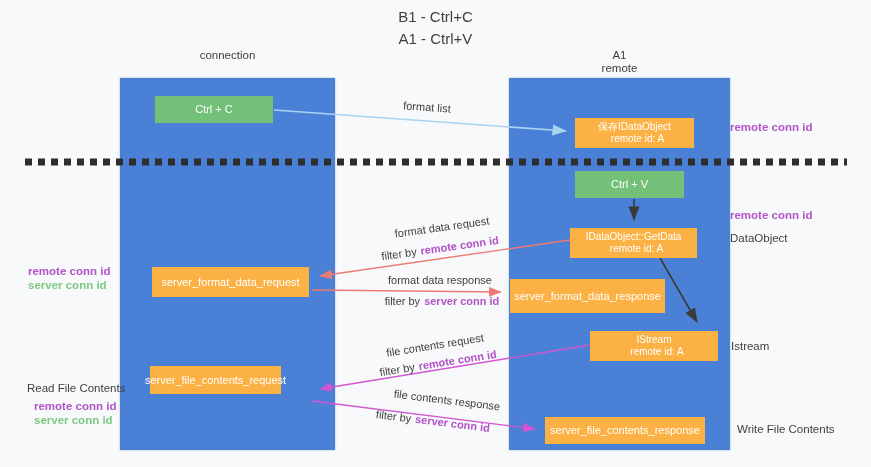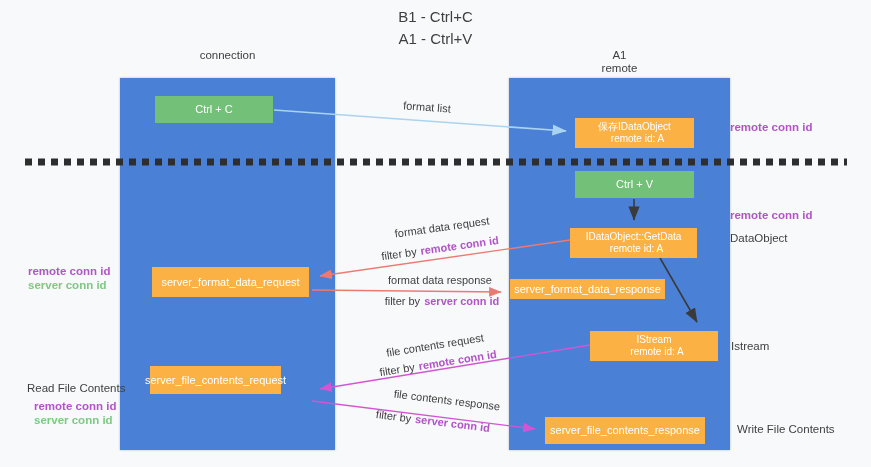--- a/index.html
+++ b/index.html
@@ -81,31 +81,31 @@
     <path class="a-magenta" d="M312,401 L535,429" marker-end="url(#mh-magenta)"></path>
   </svg>
 
   <div class="abs node green" style="left:155px;top:96px;width:118px;height:27px;">
     <span>Ctrl + C</span>
   </div>
   <div class="abs node orange two" style="left:575px;top:118px;width:119px;height:30px;">
     <span>保存IDataObject</span>
     <span class="l2">remote id: A</span>
   </div>
-  <div class="abs node green" style="left:575px;top:171px;width:119px;height:27px;">
+  <div class="abs node green" style="left:575px;top:171px;width:109px;height:27px;">
     <span>Ctrl + V</span>
   </div>
   <div class="abs node orange two" style="left:570px;top:228px;width:127px;height:30px;">
     <span>IDataObject::GetData</span>
     <span class="l2">remote id: A</span>
   </div>
   <div class="abs node orange" style="left:152px;top:267px;width:157px;height:30px;">
     <span>server_format_data_request</span>
   </div>
-  <div class="abs node orange" style="left:510px;top:279px;width:155px;height:20px;">
+  <div class="abs node orange" style="left:510px;top:279px;width:155px;height:34px;">
     <span>server_format_data_response</span>
   </div>
   <div class="abs node orange two" style="left:590px;top:331px;width:128px;height:30px;">
     <span>IStream</span>
     <span class="l2">remote id: A</span>
   </div>
   <div class="abs node orange" style="left:150px;top:366px;width:131px;height:28px;">
     <span>server_file_contents_request</span>
   </div>
   <div class="abs node orange" style="left:545px;top:417px;width:160px;height:27px;">

